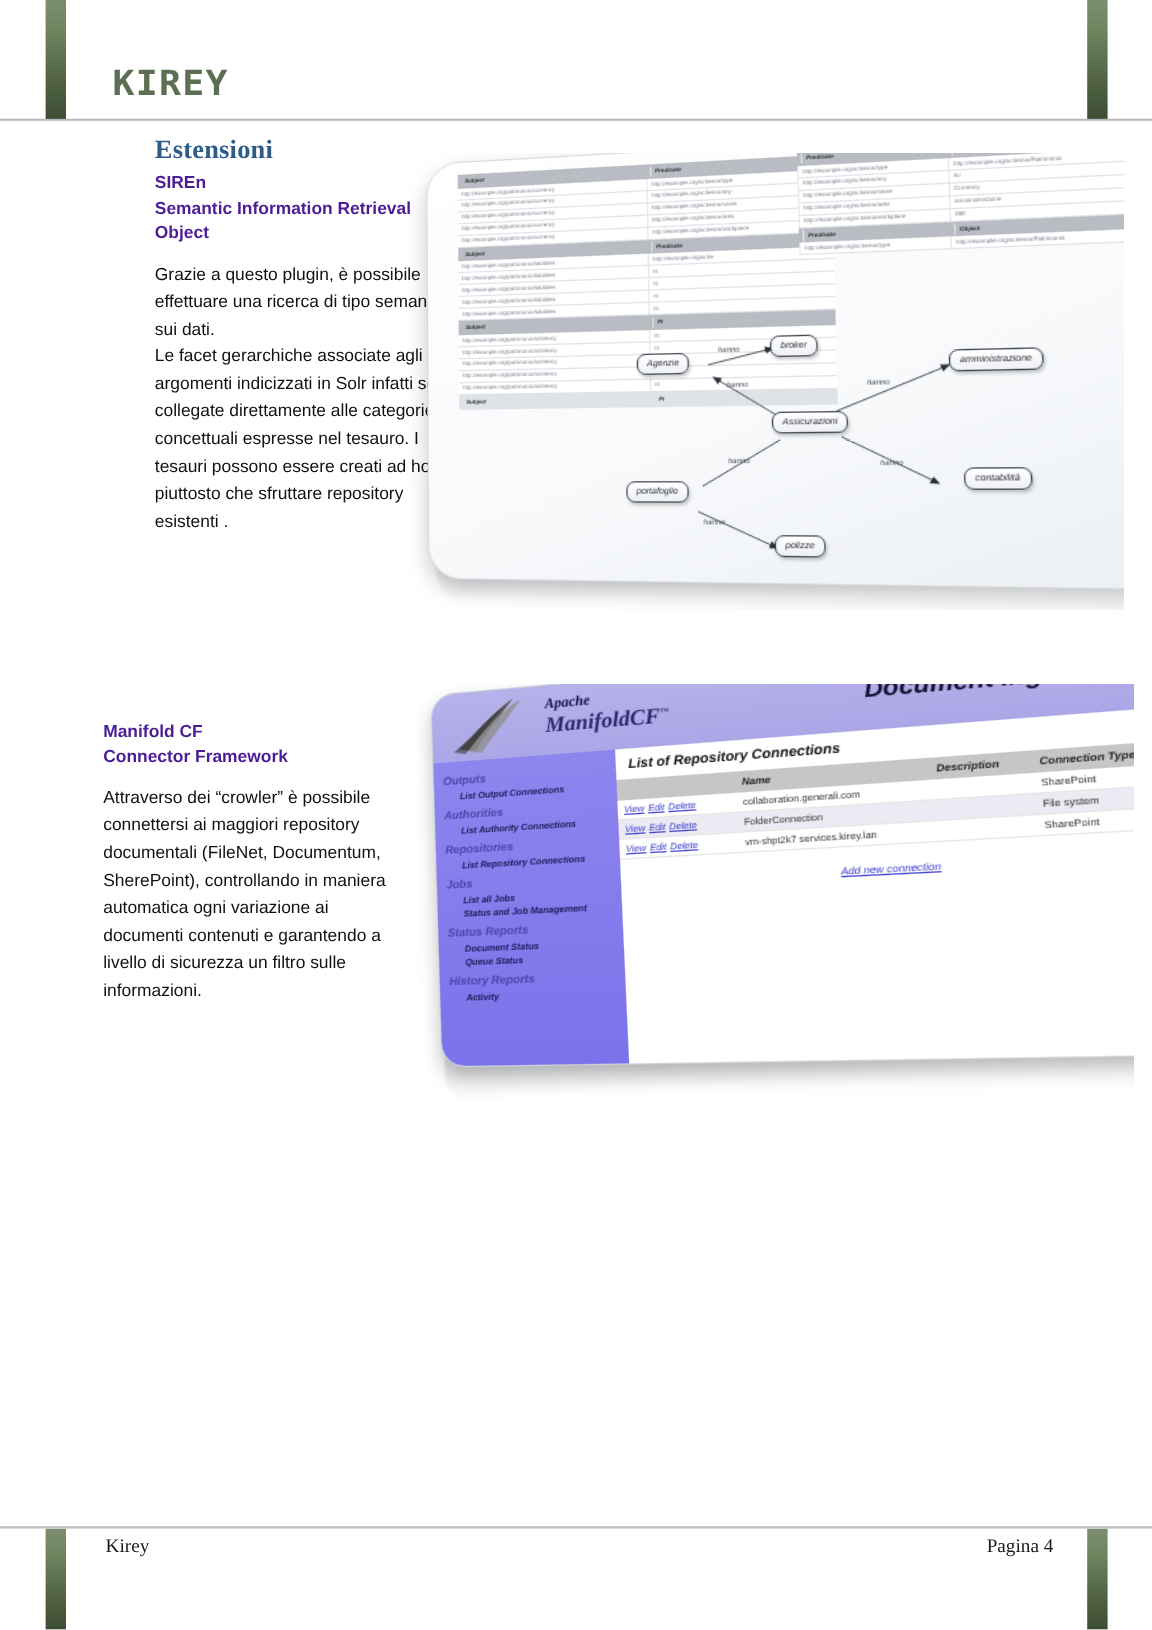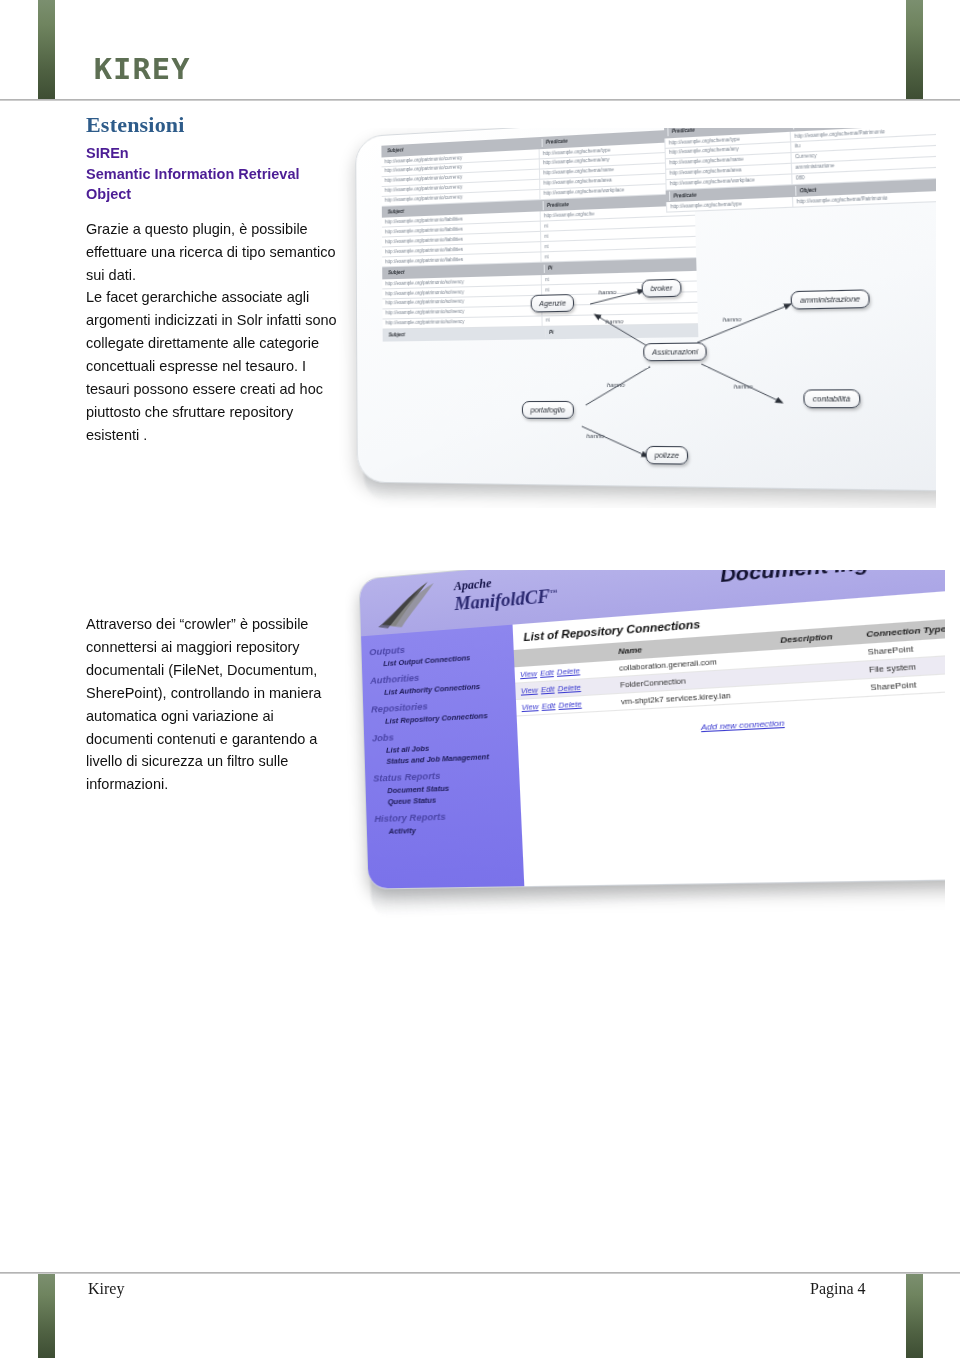--- a/index.html
+++ b/index.html
@@ -29,21 +29,21 @@
         font-family:"DejaVu Sans Mono", monospace;
         font-size:29px;font-weight:bold;letter-spacing:1px;
         color:#5d6f53;
         transform:scaleX(1.05);
         text-shadow:0 1px 0 rgba(255,255,255,.6);}
 
   
   .footer{position:absolute;top:1280px;left:0;width:960px;
           font-family:"Liberation Serif", serif;font-size:16px;color:#1a1a1a;}
   .footer .f-left{position:absolute;left:88px;top:0;}
-  .footer .f-right{position:absolute;left:810px;top:0;width:80px;text-align:left;}
+  .footer .f-right{position:absolute;left:810px;top:0;width:80px;text-align:center;}
 
   
   .col{position:absolute;left:86px;width:252px;}
   .h1{color:#2e5c8a;font-size:22px;font-weight:bold;
       font-family:"Liberation Serif", serif;letter-spacing:.2px;margin:0 0 5px 0;}
   .sub{font-size:14.5px;font-weight:bold;color:#4c1d95;line-height:1.42;}
   .body-t{font-size:14.5px;color:#111;line-height:1.58;margin-top:13px;}
   .body-t p{margin:0;}
   .blk2{position:absolute;left:86px;top:600px;width:240px;}
 
@@ -132,34 +132,38 @@
 </style>
 </head>
 <body>
 
 <div class="bar-v bar-top-left"></div>
 <div class="bar-v bar-top-right"></div>
 <div class="rule rule-top"></div>
 
 <div class="logo">KIREY</div>
 
-<div class="col" style="top:112px;">
+<div class="col" style="top:112px;margin-left:43px;">
   <div class="h1">Estensioni</div>
   <div class="sub">
     <div>SIREn</div>
     <div>Semantic Information Retrieval</div>
     <div>Object</div>
   </div>
   <div class="body-t">
     <p>Grazie a questo plugin, è possibile effettuare una ricerca di tipo semantico sui dati.</p>
     <p>Le facet gerarchiche associate agli argomenti indicizzati in Solr infatti sono collegate direttamente alle categorie concettuali espresse nel tesauro. I tesauri possono essere creati ad hoc piuttosto che sfruttare repository esistenti .</p>
   </div>
 </div>
 
 <div class="blk2">
+  <div class="sub">
+    <div>Manifold CF</div>
+    <div>Connector Framework</div>
+  </div>
   <div class="body-t">
     <p>Attraverso dei “crowler” è possibile connettersi ai maggiori repository documentali (FileNet, Documentum, SherePoint), controllando in maniera automatica ogni variazione ai documenti contenuti e garantendo a livello di sicurezza un filtro sulle informazioni.</p>
   </div>
 </div>
 
 <div class="shot shot1">
   <div class="card1-refl"></div>
   <div class="card1">
 
     <div class="rdf">

